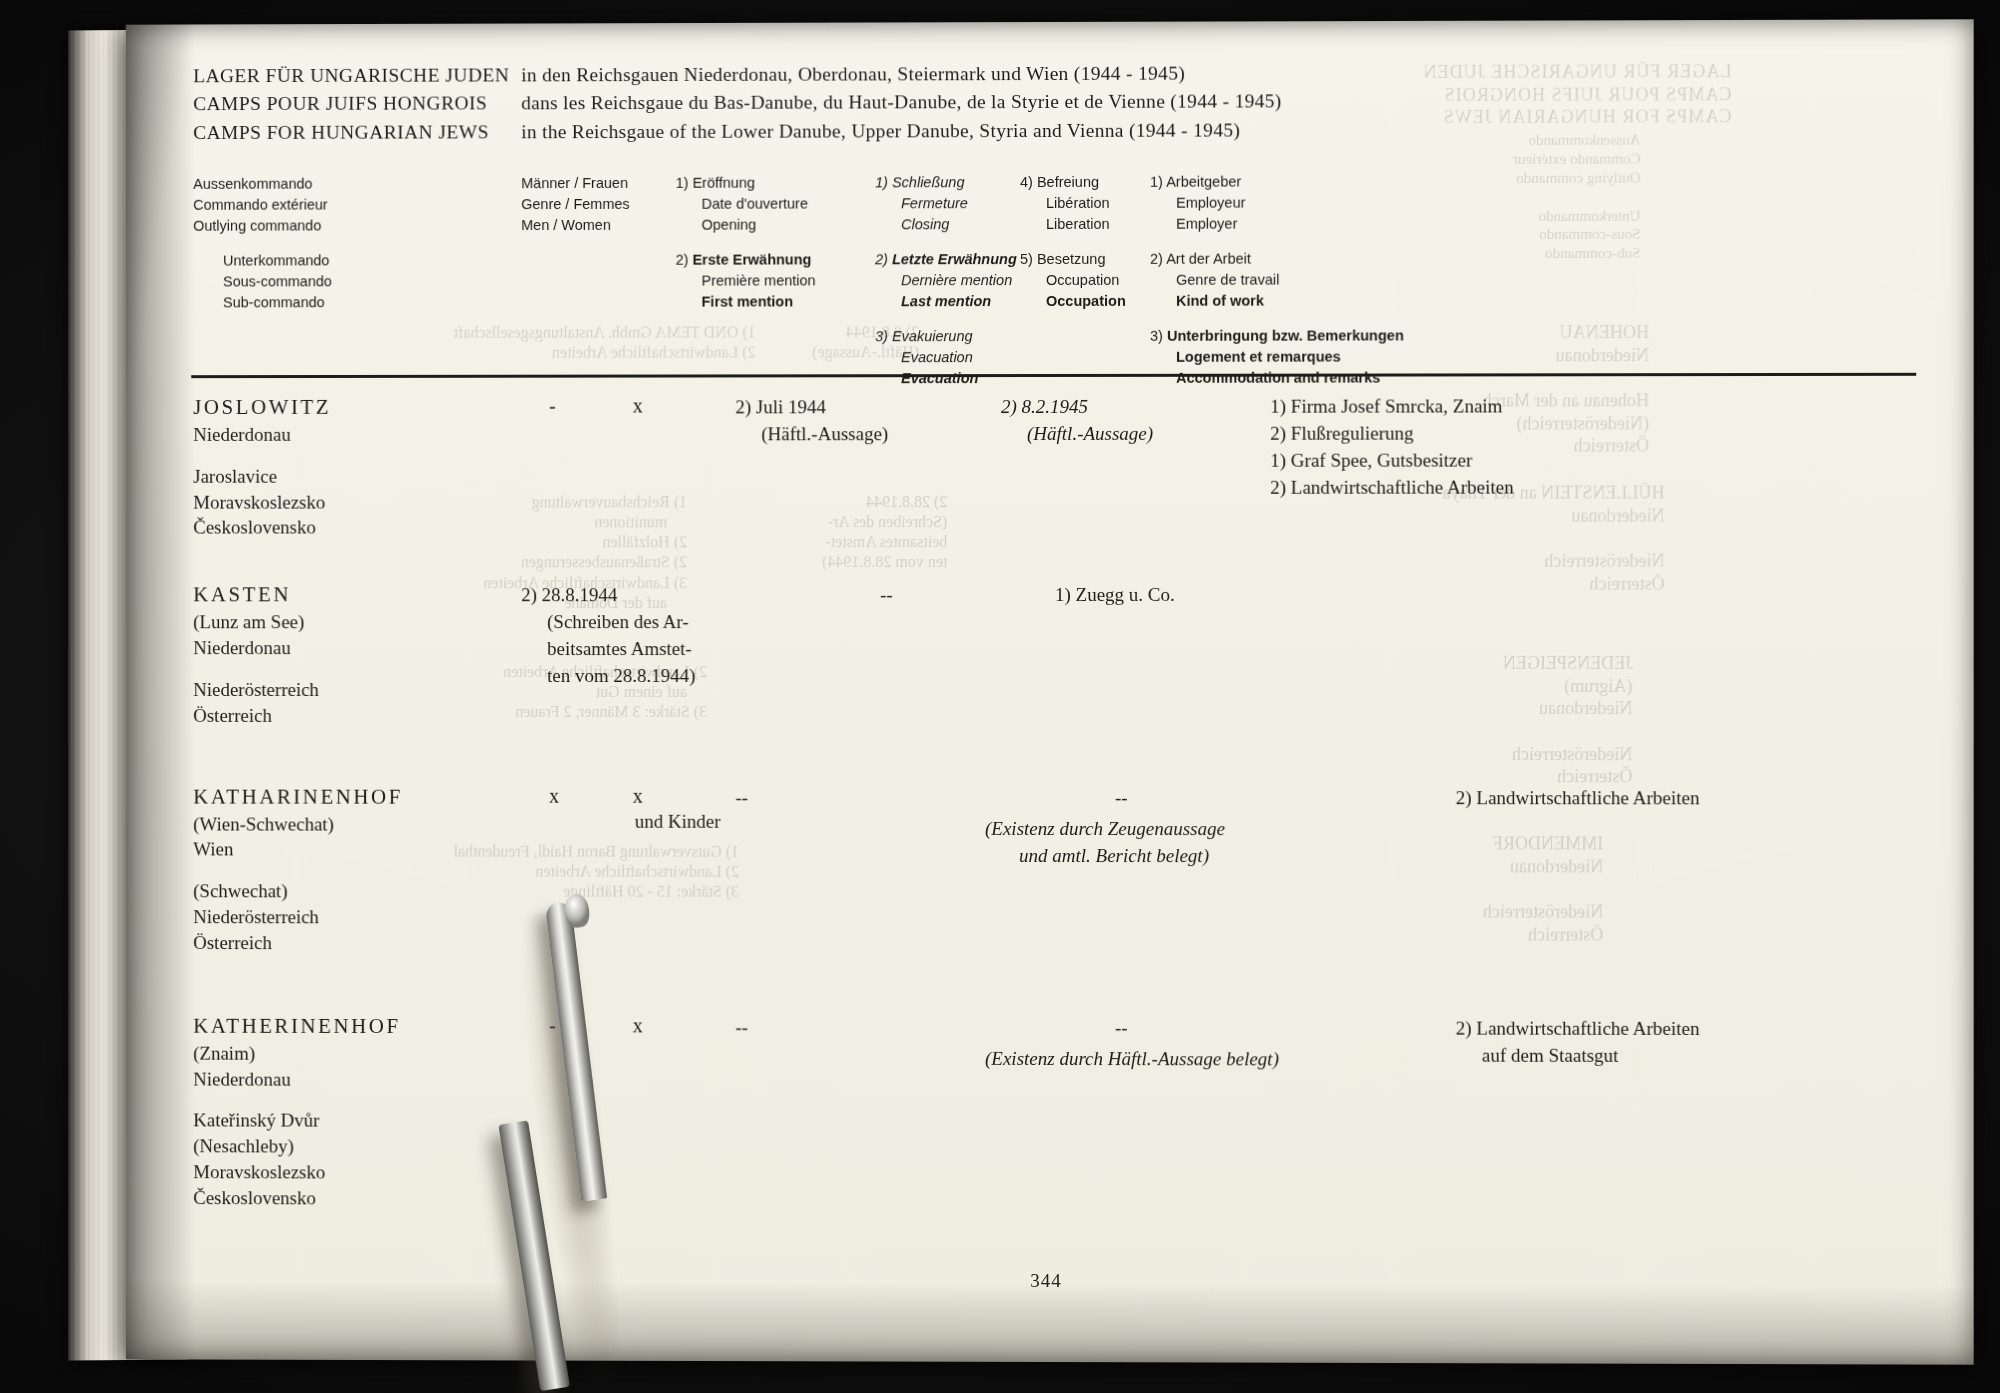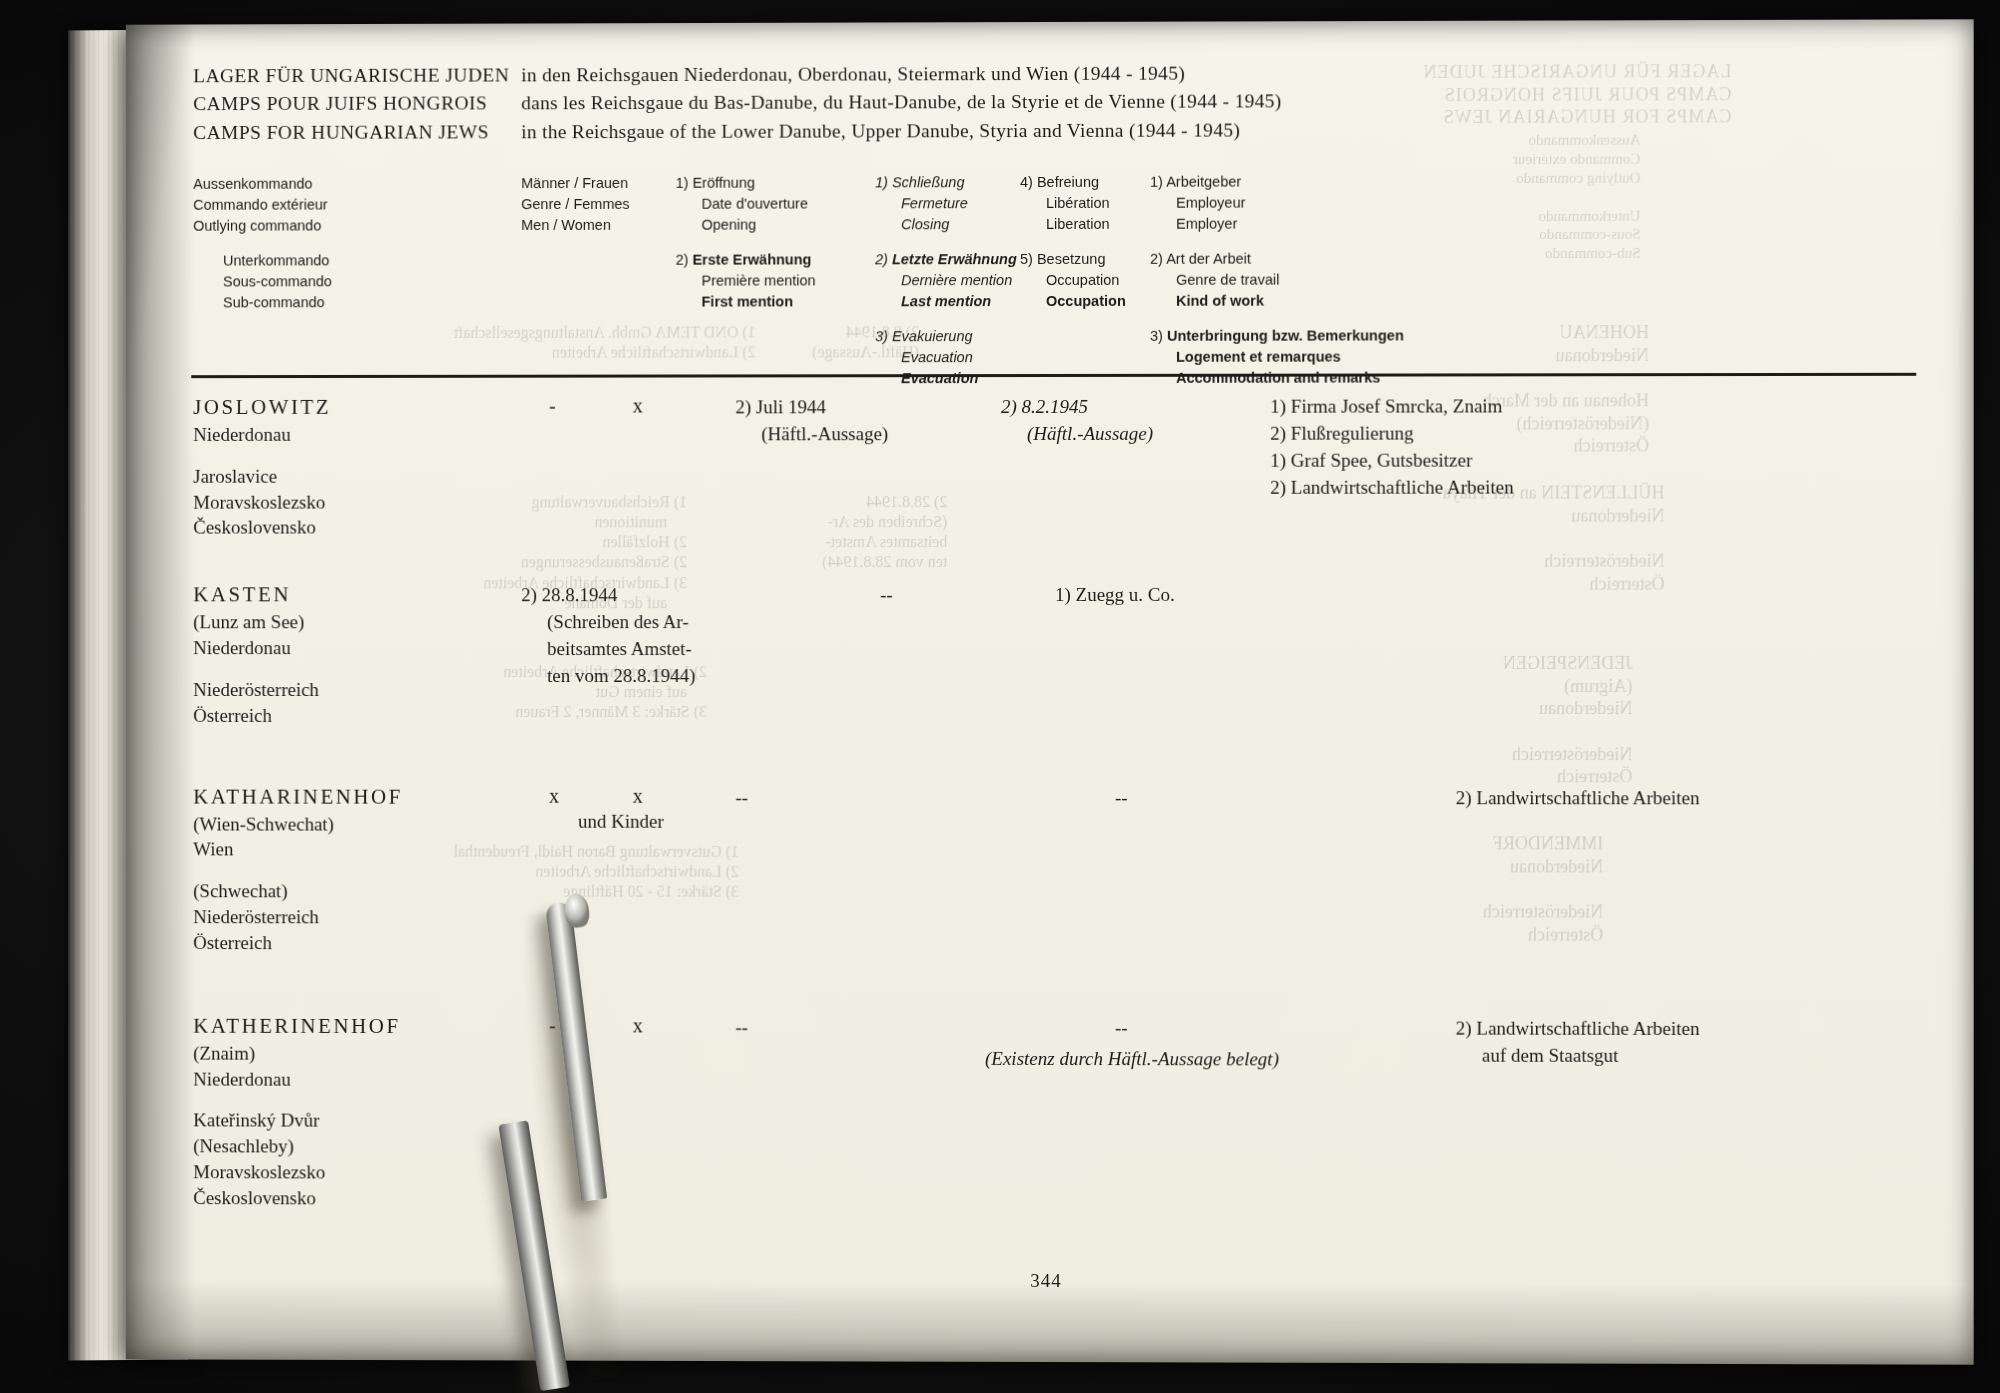--- a/index.html
+++ b/index.html
@@ -192,21 +192,21 @@
     position: absolute;
     left: -10px; top: 0;
     width: 230px;
     text-align: center;
     font-size: 19px;
   }
   .undkinder {
     position: absolute;
     left: 0; top: 26px;
     width: 200px;
-    text-align: center;
+    text-align: right;
     font-size: 19px;
   }
 
   .itemline { line-height: 1.42; }
   .indent { padding-left: 26px; }
   .dashes { font-size: 19px; }
 
   .parenblock {
     margin-top: 4px;
     line-height: 1.42;
@@ -514,20 +514,24 @@
                 <span class="m">x</span>
                 <span class="w">x</span>
                 <span class="undkinder">und Kinder</span>
               </div>
             </div>
             <div class="col-open">
               <div class="itemline dashes">--</div>
             </div>
             <div class="col-close" style="flex:0 0 470px;">
               <div class="itemline dashes" style="padding-left:130px;">--</div>
+              <div class="parenblock">
+                <div class="itemline">(Existenz durch Zeugenaussage</div>
+                <div class="itemline" style="padding-left:34px;">und amtl. Bericht belegt)</div>
+              </div>
             </div>
             <div class="col-rem" style="flex:0 0 460px;">
               <div class="itemline">2) Landwirtschaftliche Arbeiten</div>
             </div>
           </div>
 
           <div class="entry">
             <div class="col-name">
               <div class="campname">KATHERINENHOF</div>
               <div class="nameline">(Znaim)</div>

